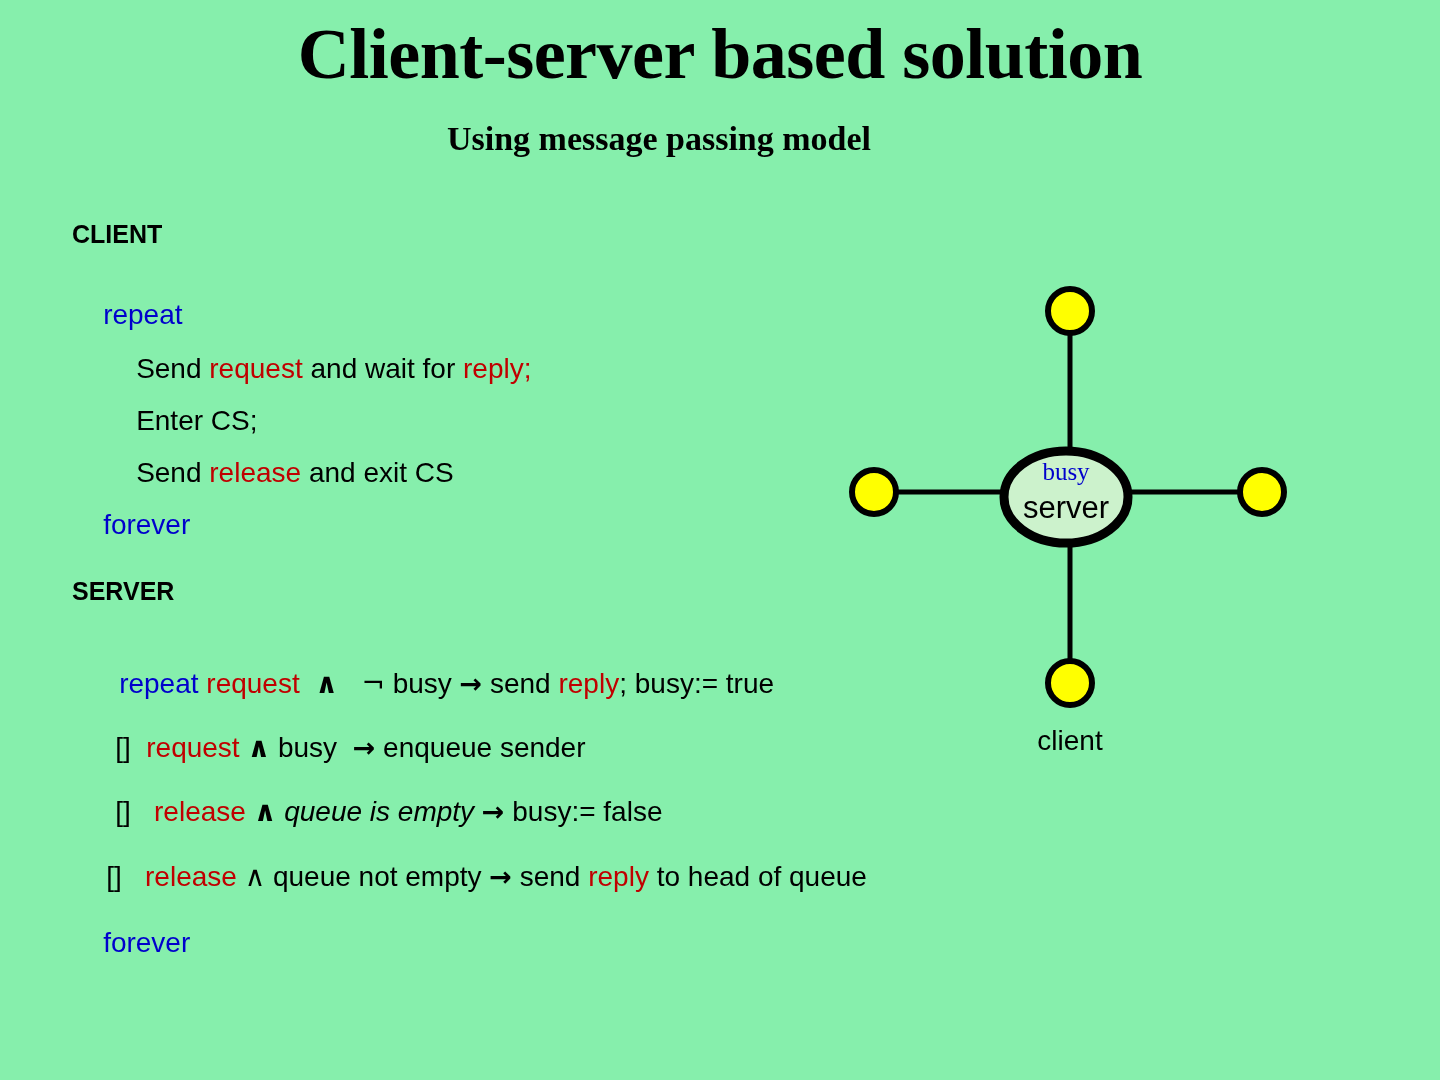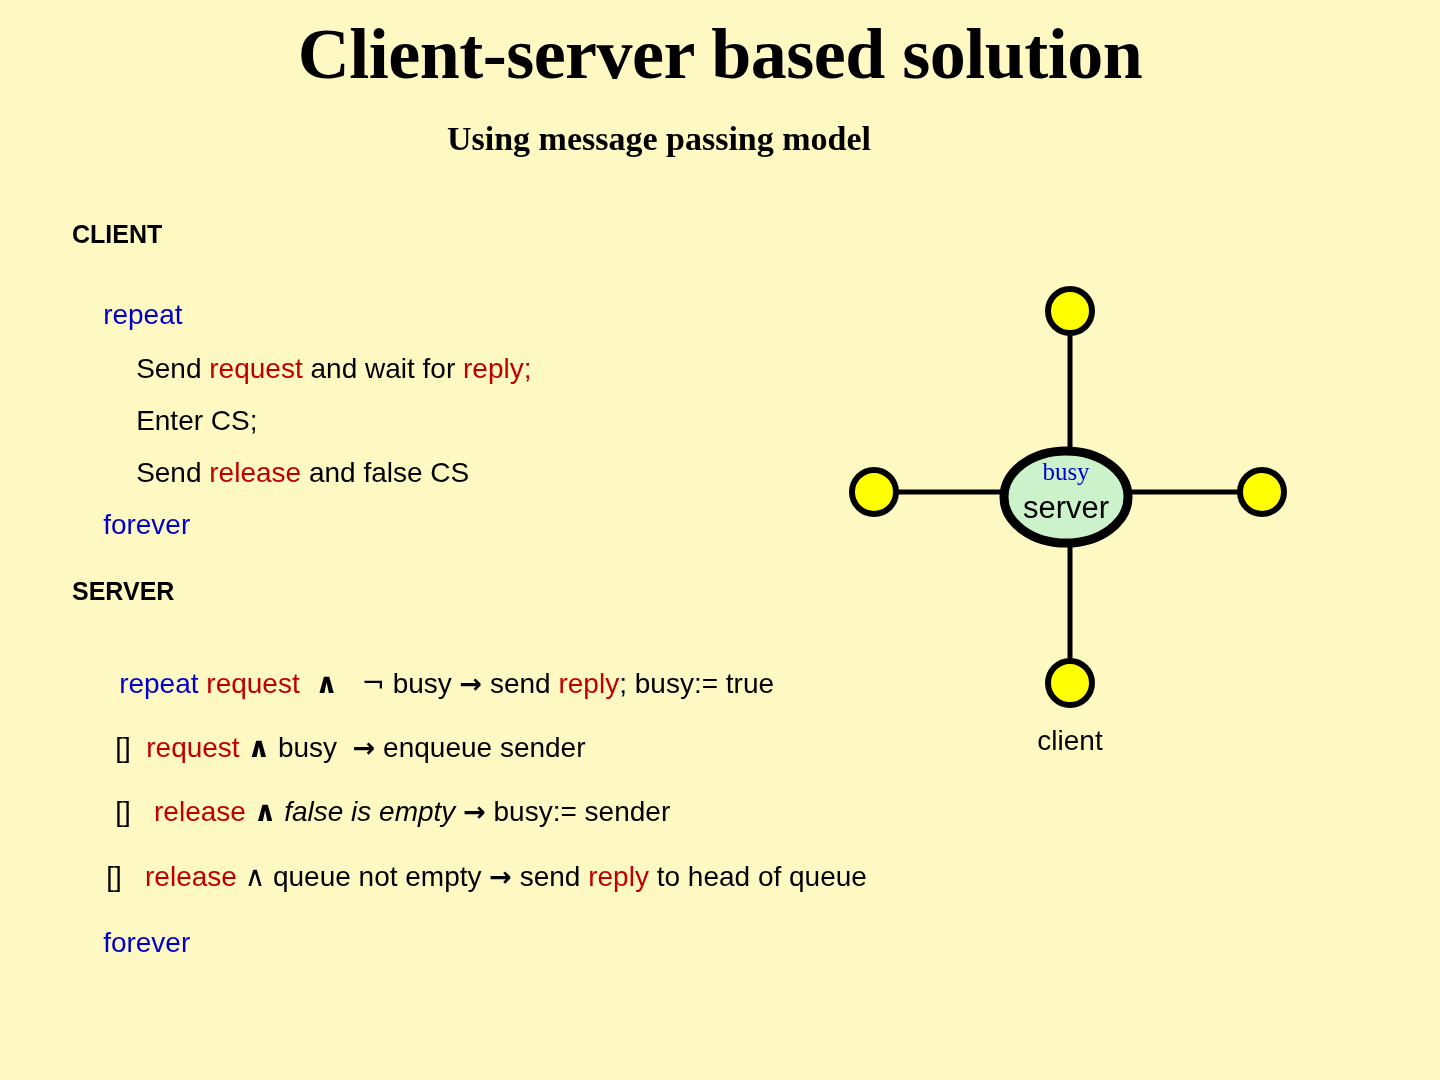--- a/index.html
+++ b/index.html
@@ -4,21 +4,21 @@
 <style>
   html, body {
     margin: 0;
     padding: 0;
     background: #ffffff;
   }
   #slide {
     position: relative;
     width: 1440px;
     height: 1080px;
-    background: #fef9c3;
+    background: #86efac;
     overflow: hidden;
     font-family: "Liberation Sans", sans-serif;
   }
 
   
   .title {
     position: absolute;
     left: 0;
     top: 18px;
     width: 1440px;
@@ -111,39 +111,39 @@
 
   <div class="code-line" style="left:105px; top:379px;">
     <span>Enter CS;</span>
   </div>
 
   <div class="code-line" style="left:105px; top:327px;">
     <span>Send </span><span class="msg">request</span><span> and wait for </span><span class="msg">reply</span><span class="msg">;</span>
   </div>
 
   <div class="code-line" style="left:105px; top:431px;">
-    <span>Send </span><span class="msg">release</span><span> and false CS</span>
+    <span>Send </span><span class="msg">release</span><span> and exit CS</span>
   </div>
 
   <div class="code-line" style="left:72px; top:483px;">
     <span class="kw">forever</span>
   </div>
 
   <div class="code-line hdr" style="left:72px; top:579px;">SERVER</div>
 
   <div class="code-line" style="left:88px; top:642px;">
     <span class="kw">repeat</span><span> </span><span class="msg">request</span><span>  </span><span class="andb">∧</span><span>   </span><span class="neg">¬</span><span> </span><span>busy</span><span> </span><span class="arrow">→</span><span> </span><span>send </span><span class="msg">reply</span><span>; busy:= true</span>
   </div>
 
   <div class="code-line" style="left:84px; top:706px;">
     <span>[]</span><span>  </span><span class="msg">request</span><span> </span><span class="andb">∧</span><span> </span><span>busy</span><span>  </span><span class="arrow">→</span><span> </span><span>enqueue sender</span>
   </div>
 
   <div class="code-line" style="left:84px; top:770px;">
-    <span>[]</span><span>   </span><span class="msg">release</span><span> </span><span class="andb">∧</span><span> </span><span class="ital">false is empty</span><span> </span><span class="arrow">→</span><span> </span><span>busy:= sender</span>
+    <span>[]</span><span>   </span><span class="msg">release</span><span> </span><span class="andb">∧</span><span> </span><span class="ital">queue is empty</span><span> </span><span class="arrow">→</span><span> </span><span>busy:= false</span>
   </div>
 
   <div class="code-line" style="left:75px; top:835px;">
     <span>[]</span><span>   </span><span class="msg">release</span><span> </span><span class="and">∧</span><span> </span><span>queue not empty</span><span> </span><span class="arrow">→</span><span> </span><span>send </span><span class="msg">reply</span><span> to head of queue</span>
   </div>
 
   <div class="code-line" style="left:72px; top:901px;">
     <span class="kw">forever</span>
   </div>
 

